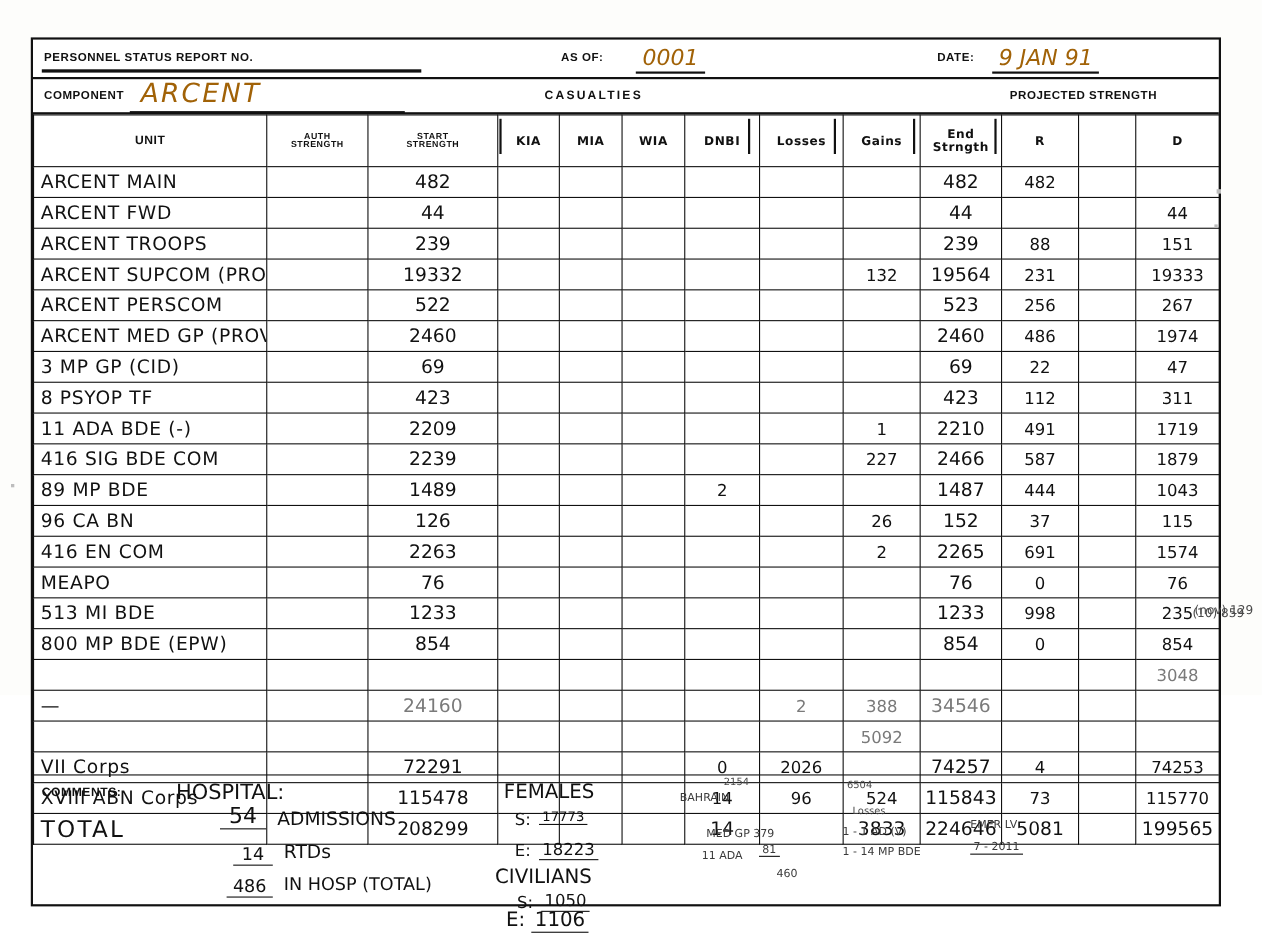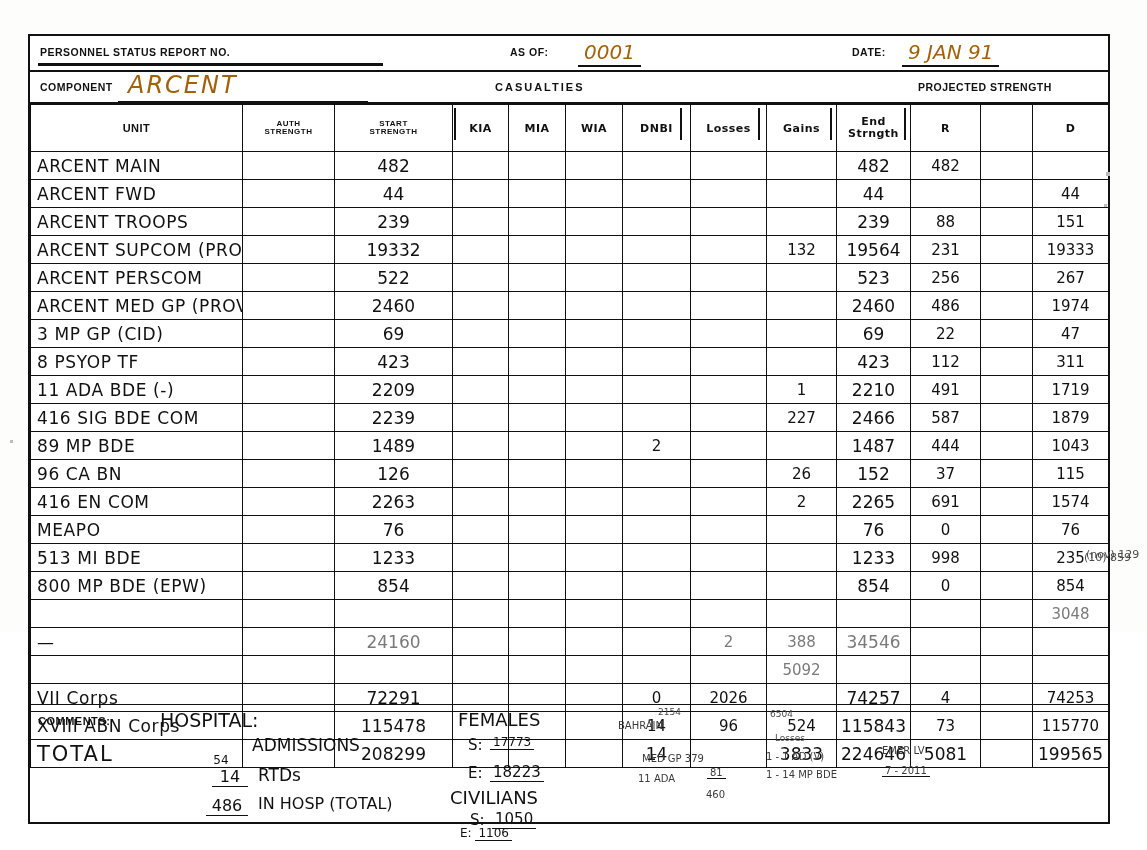--- a/index.html
+++ b/index.html
@@ -573,21 +573,21 @@
             <td class="num">199565</td>
           </tr>
         </tbody>
     </table>
 
     <div id="comments">
       <span id="comments-label" class="printed">COMMENTS:</span>
 
       <span class="cm" style="left:130px; top:4px; font-size:19px;">HOSPITAL:</span>
 
-      <span class="cm ul" style="left:170px; top:48px; font-size:12px; min-width:36px; text-align:center;">54</span>
+      <span class="cm ul" style="left:170px; top:24px; font-size:20px; min-width:36px; text-align:center;">54</span>
       <span class="cm" style="left:222px; top:30px; font-size:17px;">ADMISSIONS</span>
 
       <span class="cm ul" style="left:182px; top:62px; font-size:16px; min-width:30px; text-align:center;">14</span>
       <span class="cm" style="left:228px; top:60px; font-size:17px;">RTDs</span>
 
       <span class="cm ul" style="left:176px; top:91px; font-size:16px; min-width:36px; text-align:center;">486</span>
       <span class="cm" style="left:228px; top:89px; font-size:16px;">IN HOSP (TOTAL)</span>
 
       <span class="cm" style="left:428px; top:4px; font-size:18px;">FEMALES</span>
       <span class="cm" style="left:438px; top:31px; font-size:15px;">S:</span>
@@ -598,33 +598,33 @@
       <span class="cm" style="left:420px; top:82px; font-size:18px;">CIVILIANS</span>
       <span class="cm" style="left:440px; top:106px; font-size:15px;">S:</span>
       <span class="cm ul" style="left:462px; top:105px; font-size:15px;">1050</span>
 
       <span class="cm tiny-note" style="left:628px; top:2px;">2154</span>
       <span class="cm small-note" style="left:588px; top:15px;">BAHRAIN</span>
       <span class="cm tiny-note" style="left:740px; top:4px;">6504</span>
 
       <span class="cm small-note" style="left:612px; top:48px;">MED GP 379</span>
       <span class="cm small-note" style="left:608px; top:68px;">11 ADA</span>
-      <span class="cm small-note ul" style="left:677px; top:62px;">81</span>
+      <span class="cm small-note ul" style="left:660px; top:62px;">81</span>
       <span class="cm small-note" style="left:676px; top:84px;">460</span>
 
       <span class="cm tiny-note" style="left:745px; top:28px;">Losses</span>
       <span class="cm small-note" style="left:736px; top:46px;">1 - 1 AD (V)</span>
       <span class="cm small-note" style="left:736px; top:64px;">1 - 14 MP BDE</span>
 
       <span class="cm small-note" style="left:852px; top:40px;">EMER LV</span>
       <span class="cm small-note ul" style="left:852px; top:60px;">7 - 2011</span>
     </div>
   </div>
 
-  <div style="position:absolute; left:460px; top:826px; font-family:'DejaVu Sans',sans-serif; font-size:12px;">
+  <div style="position:absolute; left:460px; top:826px; font-family:'DejaVu Sans',sans-serif; font-size:18px;">
     <span>E:</span>
     <span class="ul">1106</span>
   </div>
 
   <span class="margin-note" style="left:1084px; top:520px;margin-top:31px;">(10) 859</span>
   <span class="margin-note" style="left:1086px; top:548px;">(nov) 129</span>
 
   <div class="speck" style="left:1106px; top:172px; width:4px; height:4px;"></div>
   <div class="speck" style="left:1104px; top:204px; width:3px; height:3px;"></div>
   <div class="speck" style="left:10px; top:440px; width:3px; height:3px;"></div>

